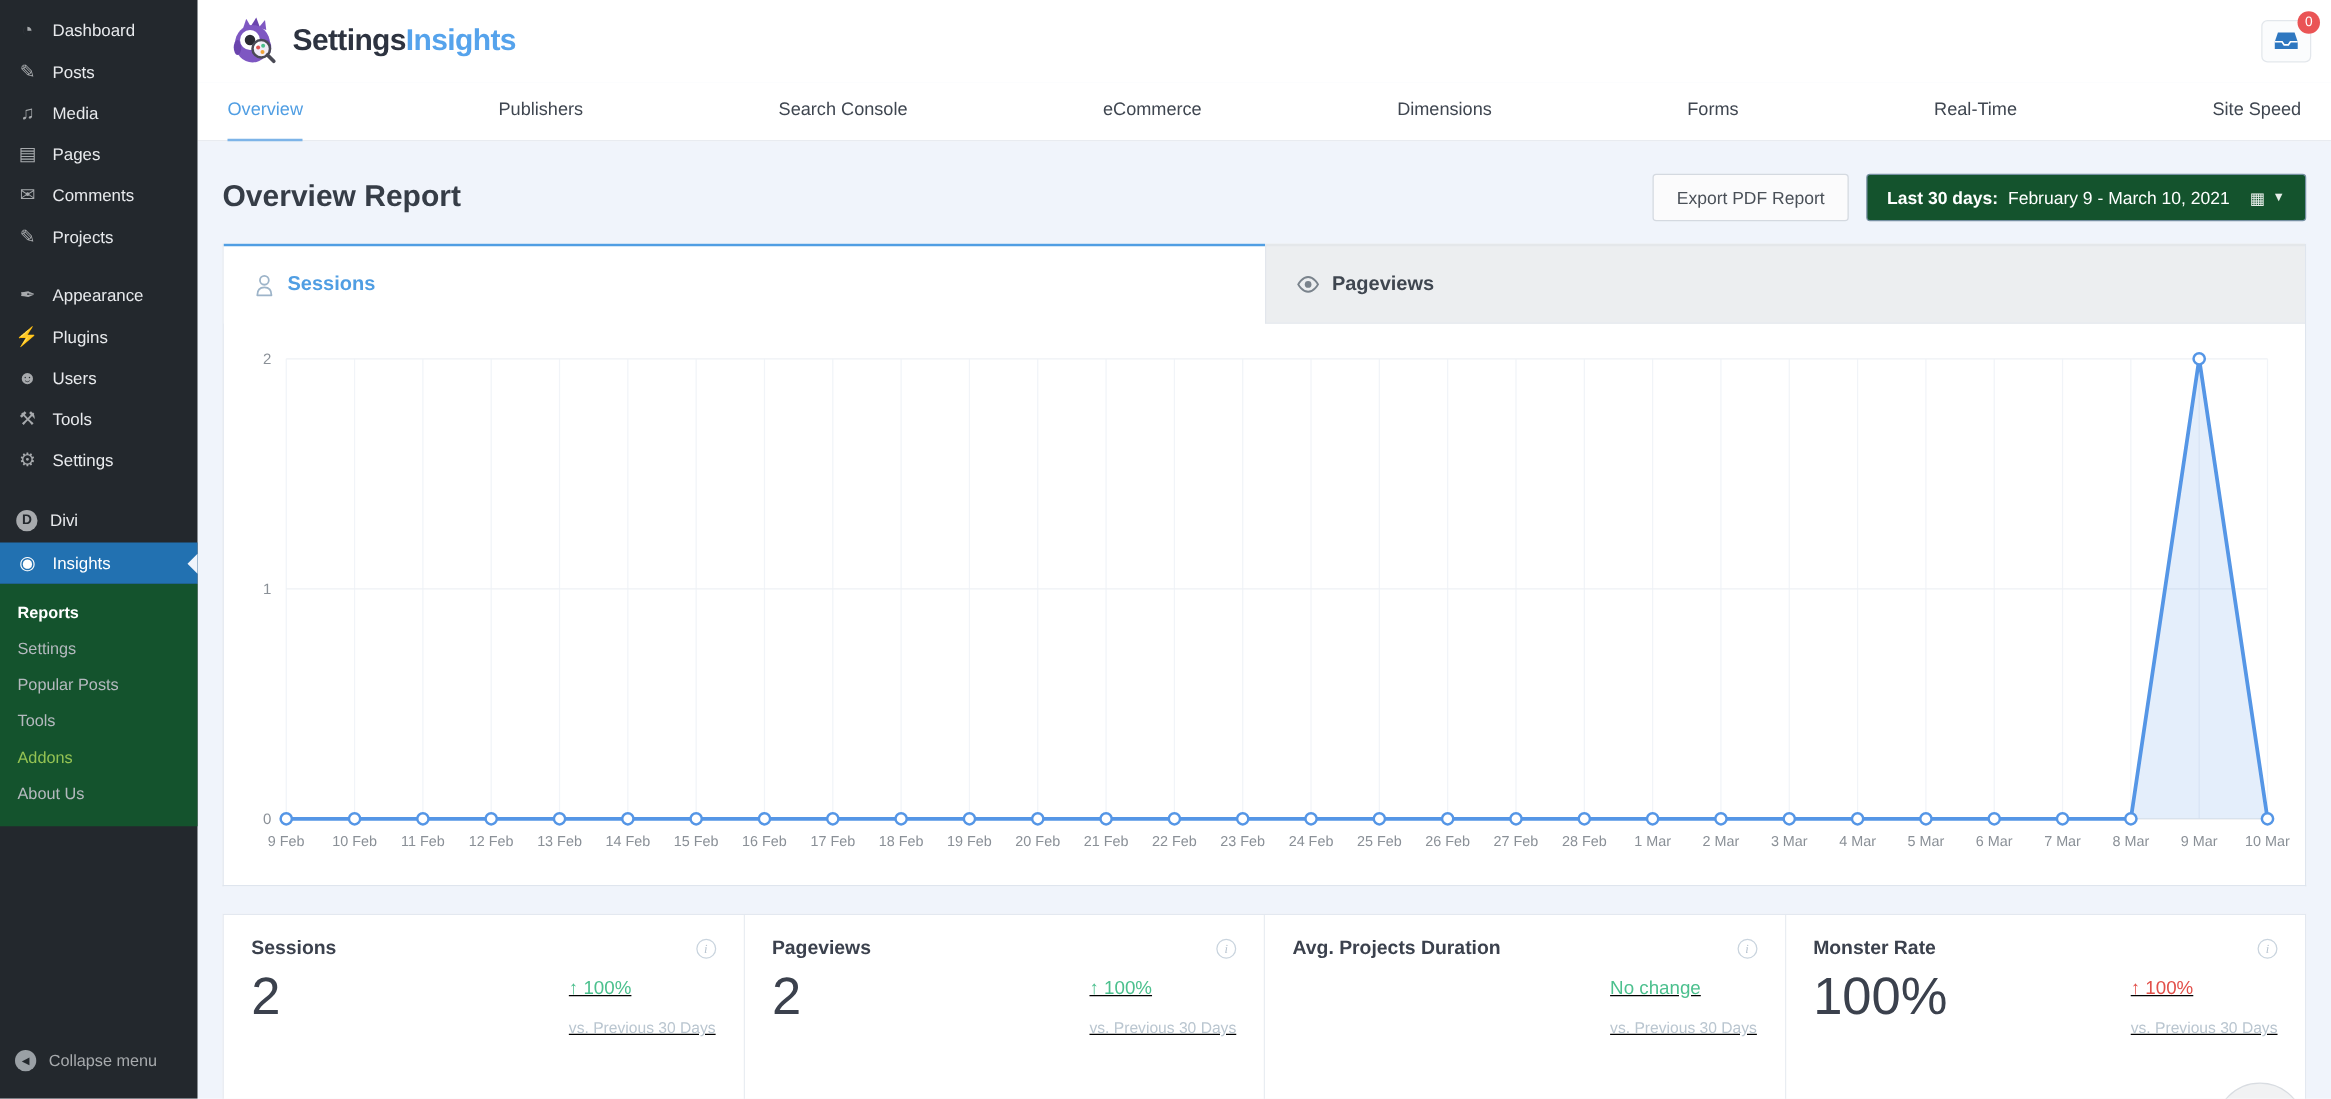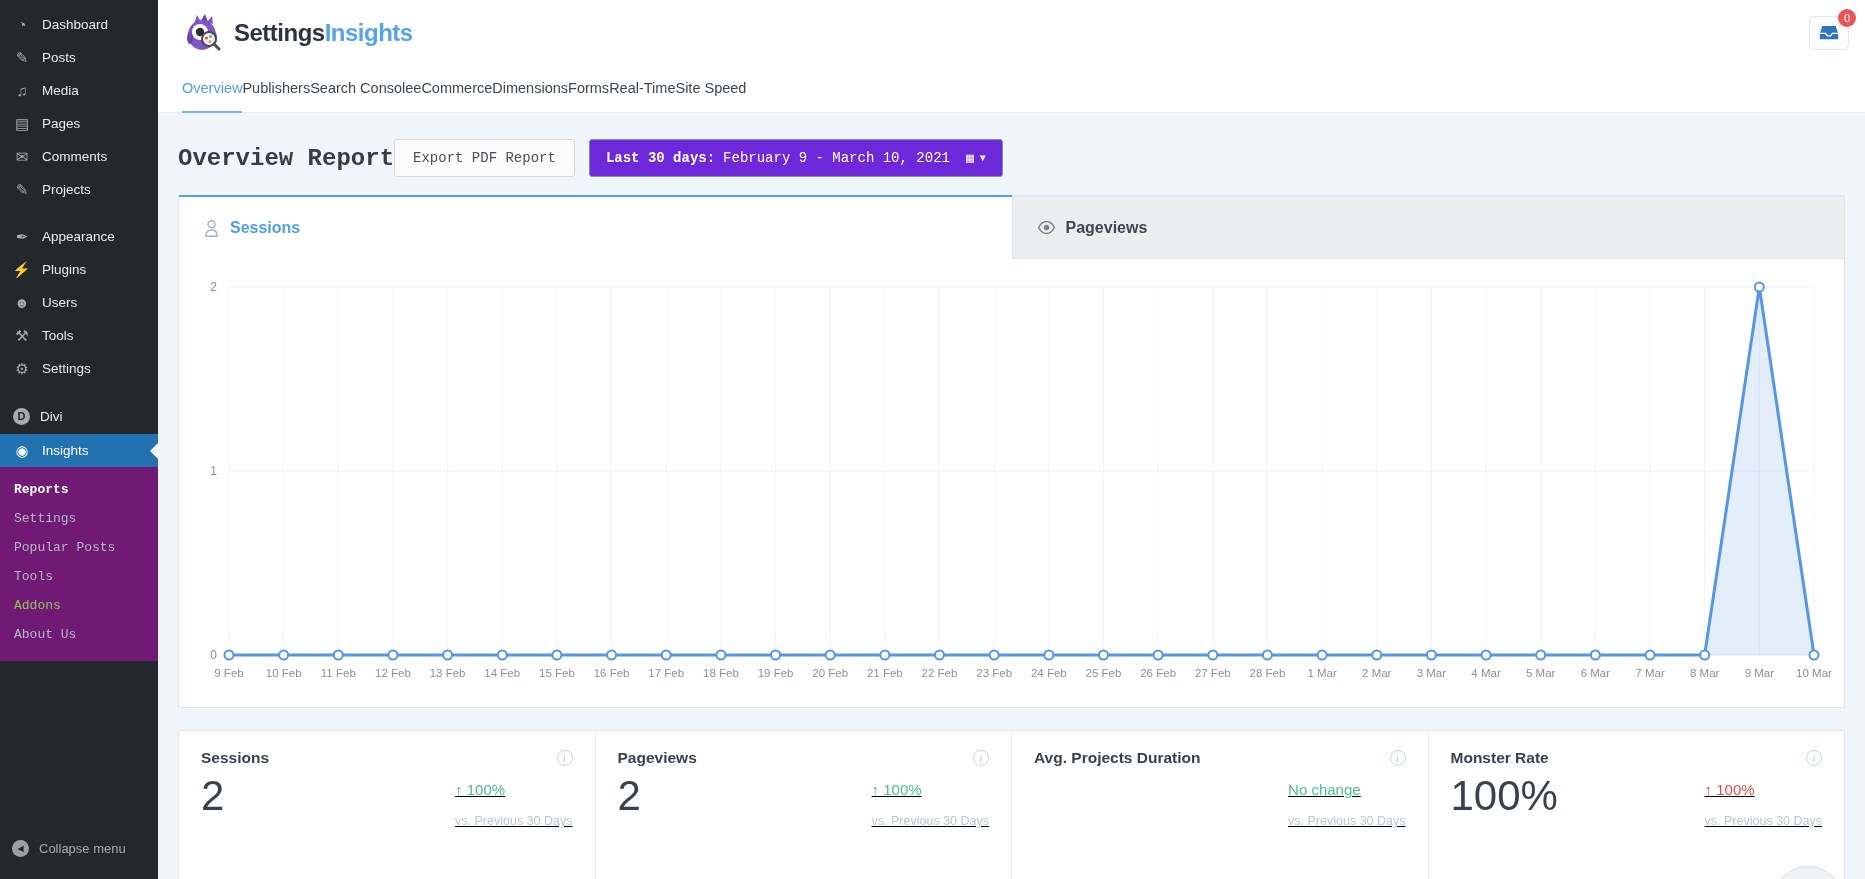--- a/index.html
+++ b/index.html
@@ -10,47 +10,47 @@
   #sidebar { position:absolute; left:0; top:0; bottom:0; width:158px; background:#23282d; z-index:5; }
   .menu-item { position:relative; display:flex; align-items:center; gap:10px; padding:9px 12px; font-size:13.5px; color:#e8eaed; cursor:pointer; }
   .menu-item .mi-icon { width:20px; text-align:center; color:#a7aaad; font-size:15px; line-height:1; }
   .menu-item.gap-after { margin-bottom:14px; }
   .menu-item.active { background:#2271b1; color:#fff; }
   .menu-item.active .mi-icon { color:#fff; }
   .menu-item.active::after { content:''; position:absolute; right:0; top:50%; margin-top:-8px;
       border:8px solid transparent; border-right-color:#f0f4fb; }
   .mi-icon.divi { background:#a7aaad; color:#23282d; border-radius:50%; width:17px; height:17px;
       line-height:17px; font-size:11px; font-weight:bold; margin-left:1px; }
-  .submenu { background:#701a75; padding:8px 0 12px;font-family:Liberation Mono, monospace; }
+  .submenu { background:#14532d; padding:8px 0 12px; }
   .submenu-item { padding:7px 12px 7px 14px; font-size:13px; color:#b4b9be; cursor:pointer; }
   .submenu-item.current { color:#fff; font-weight:bold; }
   .submenu-item.green { color:#95c353; }
   #collapse-menu { position:absolute; left:0; right:0; bottom:14px; display:flex; align-items:center; gap:10px; padding:8px 12px; color:#a7aaad; font-size:13px; cursor:pointer; }
   .collapse-circle { width:17px; height:17px; border-radius:50%; background:#9aa0a5; color:#23282d; font-size:8px; display:flex; align-items:center; justify-content:center; }
 
   
   #main { margin-left:158px; height:100%; position:relative; }
 
   #topbar { background:#fff; height:66px; display:flex; align-items:center; justify-content:space-between; padding:0 16px 0 24px; }
   #brand { display:flex; align-items:center; gap:10px; }
   #brand-text { font-size:24px; font-weight:bold; letter-spacing:-0.5px; color:#2d3340; }
   #brand-text .ins { color:#55a3ec; }
   #inbox-btn { position:relative; width:40px; height:34px; background:#fbfcfd; border:1px solid #e3e7ec; border-radius:5px; display:flex; align-items:center; justify-content:center; cursor:pointer; }
   #inbox-badge { position:absolute; top:-8px; right:-8px; min-width:18px; height:18px; border-radius:50%; background:#ea5455; color:#fff; font-size:11px; display:flex; align-items:center; justify-content:center; }
 
-  #navrow { background:#fff; padding:0 24px; display:flex; border-bottom:1px solid #e8ebf0; }
+  #navrow { background:#fff; padding:0 24px; display:flex; gap:36px; border-bottom:1px solid #e8ebf0;justify-content:space-between; }
   .nav-tab { padding:14px 0 15px; font-size:14.5px; color:#3f4650; cursor:pointer; border-bottom:2px solid transparent; margin-bottom:-1px; }
   .nav-tab.active { color:#509ee3; border-bottom-color:#7db4e8; }
 
   #content { padding:0 20px; }
-  #report-header { display:flex; align-items:center; padding:26px 0 18px;font-family:Liberation Mono, monospace; }
+  #report-header { display:flex; align-items:center; justify-content:space-between; padding:26px 0 18px; }
   #report-title { font-size:24px; font-weight:bold; color:#363d47; }
   #report-actions { display:flex; align-items:center; gap:14px; }
   #export-btn { background:#fbfbfc; border:1px solid #d4d9e0; border-radius:3px; padding:10px 18px; font-size:14px; color:#4a5058; cursor:pointer; font-family:inherit; }
-  #date-btn { background:#6d28d9; border:1px solid #7790a2; border-radius:3px; padding:10px 16px; font-size:14px; color:#fff; cursor:pointer; display:flex; align-items:center; gap:6px; font-family:inherit; }
+  #date-btn { background:#14532d; border:1px solid #7790a2; border-radius:3px; padding:10px 16px; font-size:14px; color:#fff; cursor:pointer; display:flex; align-items:center; gap:6px; font-family:inherit; }
   #date-btn b { margin-right:2px; }
   #date-btn .cal { font-size:13px; opacity:.9; margin-left:10px; }
   #date-btn .caret { font-size:10px; opacity:.9; }
 
   
   #chart-panel { background:#fff; border:1px solid #dfe5ee; border-top:none; }
   #chart-tabs { display:flex; }
   .chart-tab { height:64px; display:flex; align-items:center; gap:10px; padding:0 24px; font-size:16px; font-weight:bold; cursor:pointer; }
   #tab-sessions { flex:1 1 50%; color:#509ee3; border-top:2px solid #509ee3; background:#fff; }
   #tab-pageviews { flex:1 1 50%; color:#3f4650; background:#eceef0; border-left:1px solid #e2e6ec; border-bottom:1px solid #e6eaef; border-top:2px solid #e4e7ea; }

